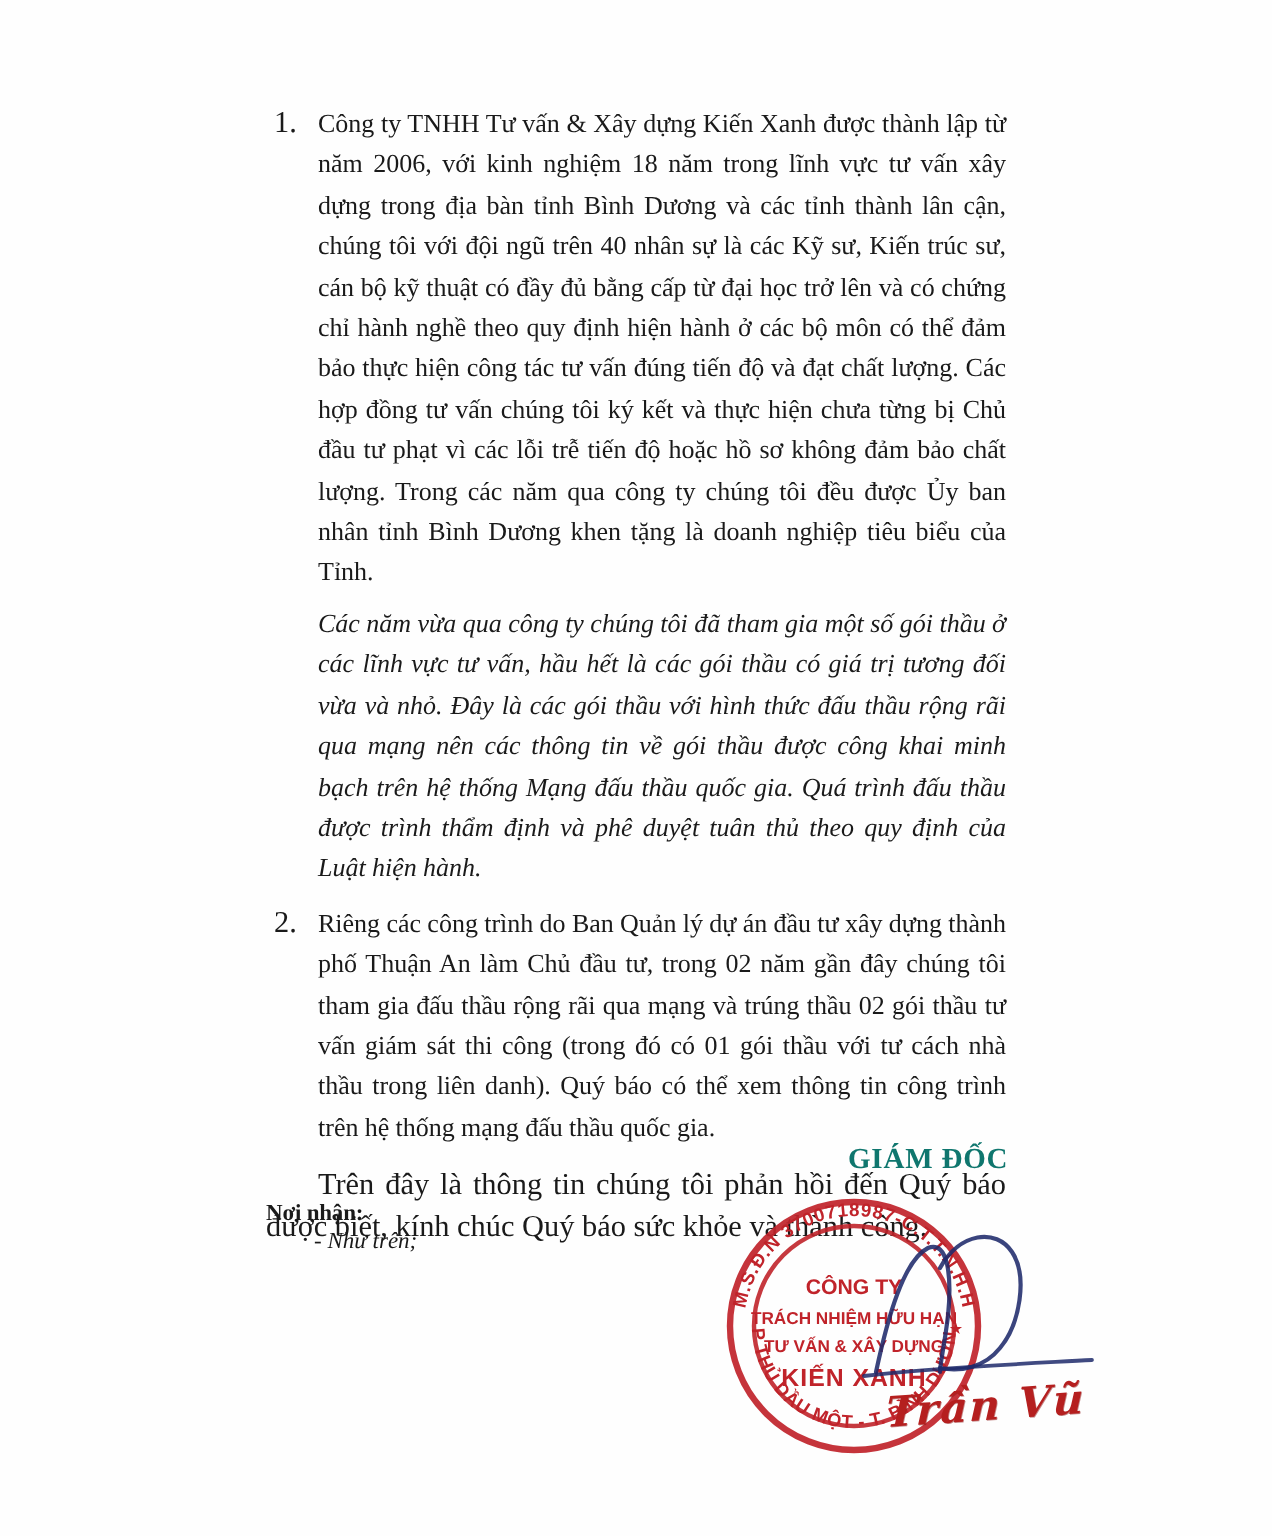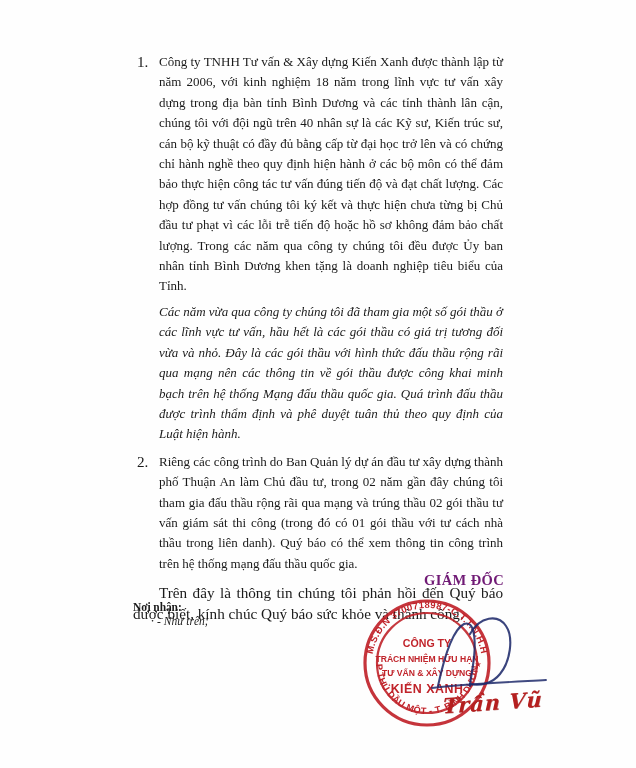--- a/index.html
+++ b/index.html
@@ -84,21 +84,21 @@
     margin-left: 24px;
   }
 
   .director-title {
     position: absolute;
     left: 424px;
     top: 572px;
     font-weight: bold;
     font-size: 14.5px;
     letter-spacing: 0.4px;
-    color: #701a75;
+    color: #0f766e;
   }
 
   
   .seal-wrap {
     position: absolute;
     left: 352px;
     top: 588px;
     width: 150px;
     height: 150px;
     pointer-events: none;

